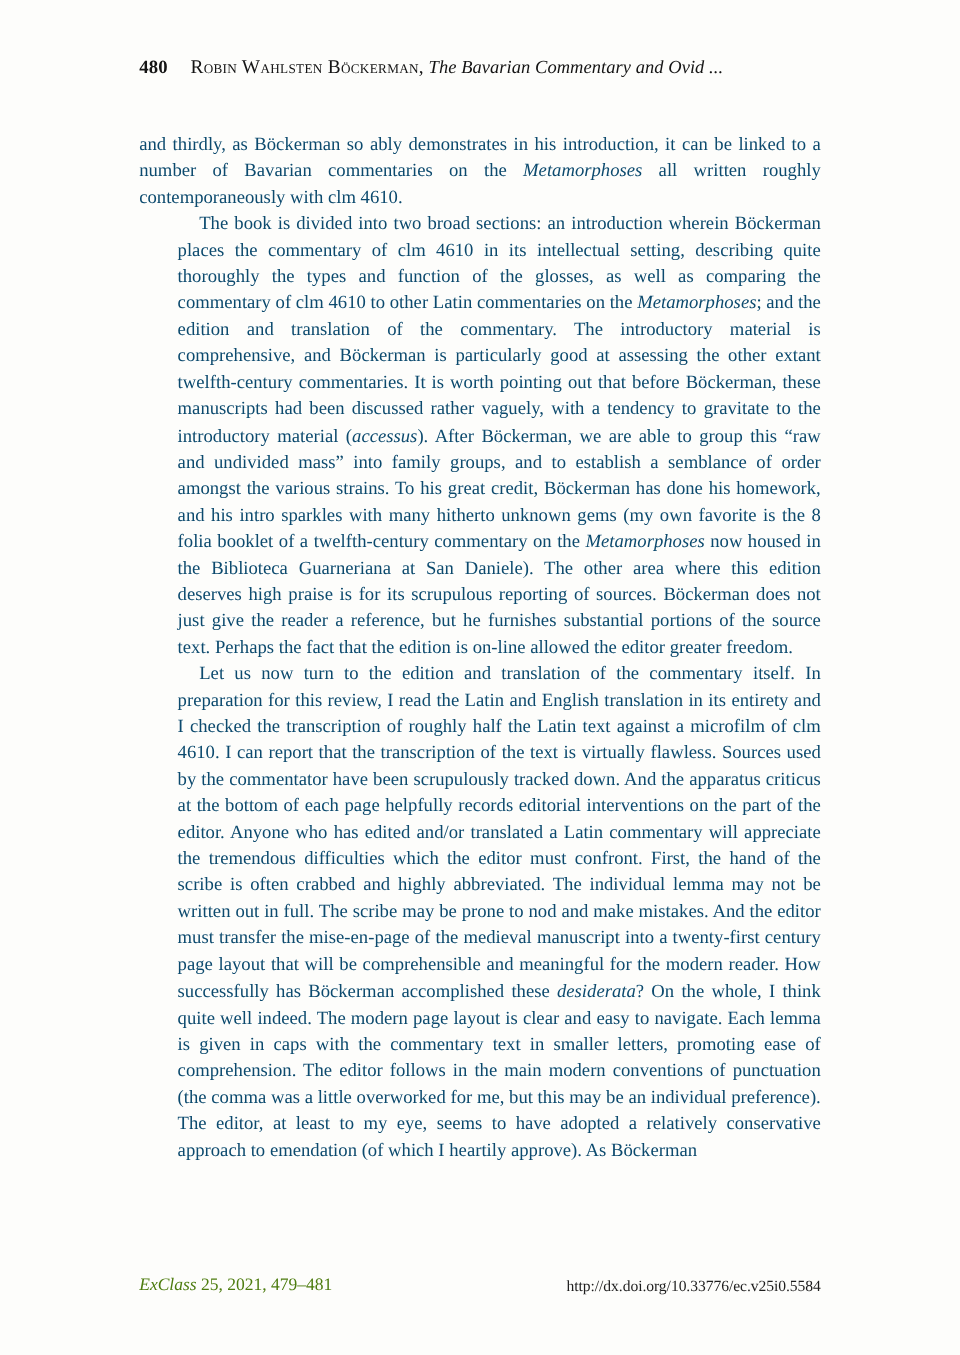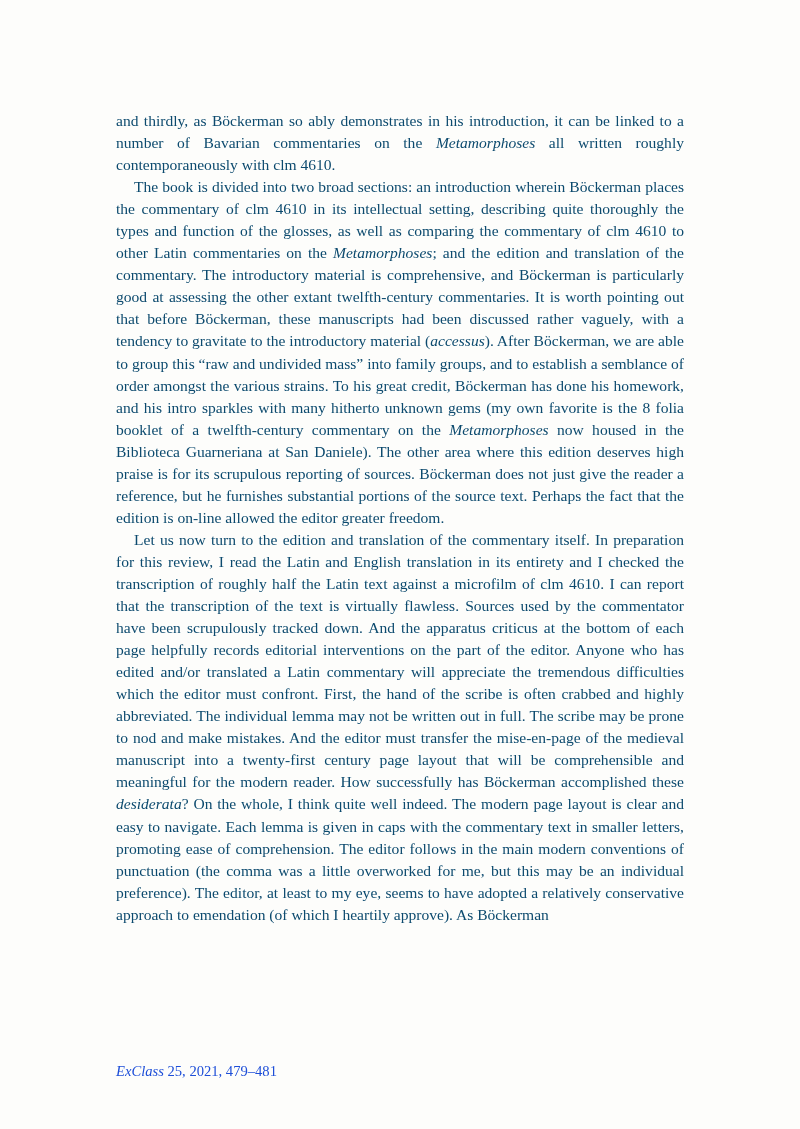--- a/index.html
+++ b/index.html
@@ -68,65 +68,70 @@
     font-size: 15.55px;
     line-height: 22.05px;
     text-align: justify;
     text-justify: inter-word;
     hyphens: none;
     color: #0c4a6e;
     letter-spacing: 0.005px;
   }
   .para.indent {
     text-indent: 18px;
+    margin-left: 32px;
   }
   .para i, .para em {
     font-style: italic;
   }
 
   
   .footer {
     position: absolute;
     left: 116px;
     top: 1060px;
     width: 568px;
     height: 22px;
   }
   .footer-left {
     position: absolute;
     left: 0;
     top: 0;
     font-size: 14.6px;
     line-height: 22px;
     white-space: nowrap;
-    color: #1d4ed8;
+    color: #4d7c0f;
   }
   .footer-left .jrnl {
     font-style: italic;
   }
   .footer-right {
     position: absolute;
     right: 0;
     top: 1px;
     font-size: 13.0px;
     line-height: 22px;
     white-space: nowrap;
     color: #1d1d1d;
     letter-spacing: -0.05px;
   }
 </style>
 </head>
 <body>
 
 <div class="page">
 
+  <div class="running-head">
+    <span class="rh-folio">480</span><span class="rh-gap"></span><span class="rh-author">Robin Wahlsten Böckerman,</span> <span class="rh-title">The Bavarian Commentary and Ovid ...</span>
+  </div>
 
   <div class="body-block">
     <p class="para"><span>and thirdly, as Böckerman so ably demonstrates in his introduction, it can be linked to a number of Bavarian commentaries on the </span><i>Metamorphoses</i><span> all written roughly contemporaneously with clm 4610.</span></p>
     <p class="para indent"><span>The book is divided into two broad sections:  an introduction wherein Böckerman places the commentary of clm 4610 in its intellectual setting, describing quite thoroughly the types and function of the glosses, as well as comparing the commentary of clm 4610 to other Latin commentaries on the </span><i>Metamorphoses</i><span>; and the edition and translation of the commentary. The introductory material is comprehensive, and Böckerman is particularly good at assessing the other extant twelfth-century commentaries. It is worth pointing out that before Böckerman, these manuscripts had been discussed rather vaguely, with a tendency to gravitate to the introductory material (</span><i>accessus</i><span>). After Böckerman, we are able to group this “raw and undivided mass” into family groups, and to establish a semblance of order amongst the various strains. To his great credit, Böckerman has done his homework, and his intro sparkles with many hitherto unknown gems (my own favorite is the 8 folia booklet of a twelfth-century commentary on the </span><i>Metamorphoses</i><span> now housed in the Biblioteca Guarneriana at San Daniele). The other area where this edition deserves high praise is for its scrupulous reporting of sources. Böckerman does not just give the reader a reference, but he furnishes substantial portions of the source text. Perhaps the fact that the edition is on-line allowed the editor greater freedom.</span></p>
     <p class="para indent"><span>Let us now turn to the edition and translation of the commentary itself. In preparation for this review, I read the Latin and English translation in its entirety and I checked the transcription of roughly half the Latin text against a microfilm of clm 4610. I can report that the transcription of the text is virtually flawless. Sources used by the commentator have been scrupulously tracked down. And the apparatus criticus at the bottom of each page helpfully records editorial interventions on the part of the editor.  Anyone who has edited and/or translated a Latin commentary will appreciate the tremendous difficulties which the editor must confront. First, the hand of the scribe is often crabbed and highly abbreviated. The individual lemma may not be written out in full. The scribe may be prone to nod and make mistakes. And the editor must transfer the mise-en-page of the medieval manuscript into a twenty-first century page layout that will be comprehensible and meaningful for the modern reader. How successfully has Böckerman accomplished these </span><i>desiderata</i><span>?  On the whole, I think quite well indeed. The modern page layout is clear and easy to navigate. Each lemma is given in caps with the commentary text in smaller letters, promoting ease of comprehension. The editor follows in the main modern conventions of punctuation (the comma was a little overworked for me, but this may be an individual preference). The editor, at least to my eye, seems to have adopted a relatively conservative approach to emendation (of which I heartily approve). As Böckerman</span></p>
   </div>
 
   <div class="footer">
     <div class="footer-left"><span class="jrnl">ExClass</span><span> 25, 2021, 479–481</span></div>
+    <div class="footer-right">http://dx.doi.org/10.33776/ec.v25i0.5584</div>
   </div>
 
 </div>
 
 </body></html>

